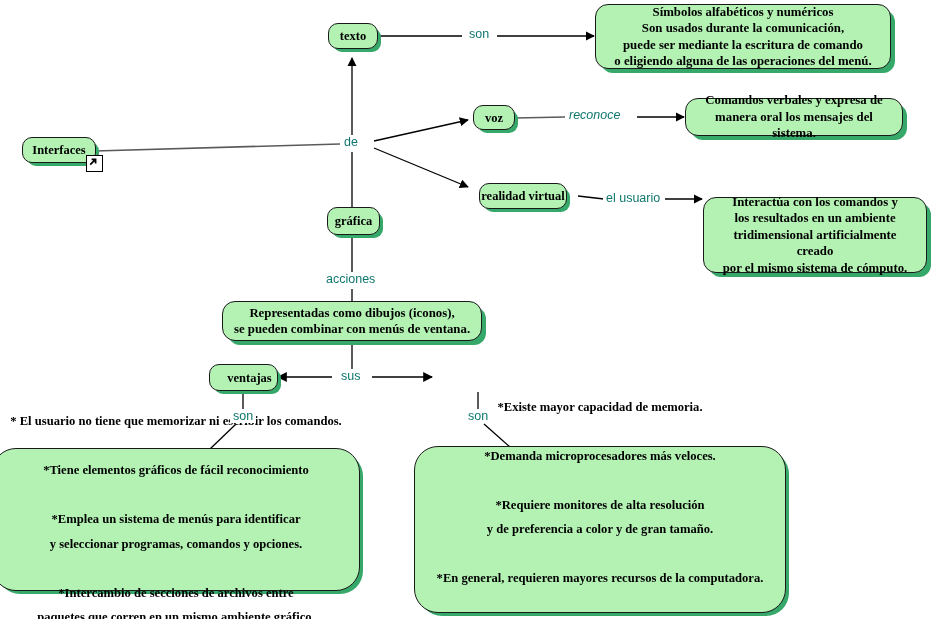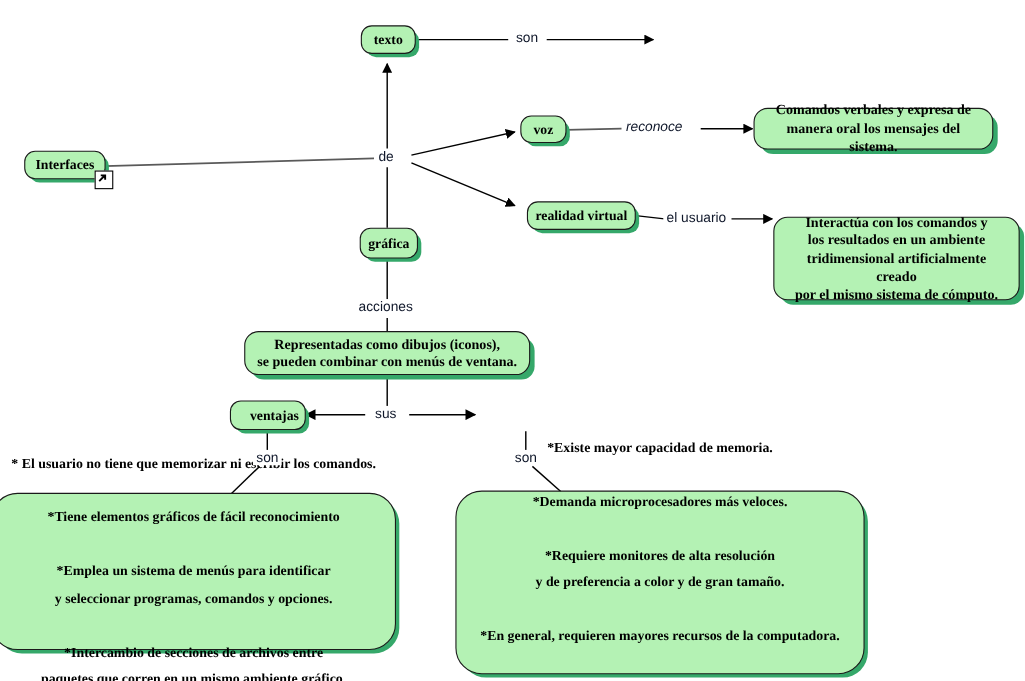--- a/index.html
+++ b/index.html
@@ -55,21 +55,21 @@
     font-size: 12.6px;
     border-radius: 24px;
     padding: 8px 10px;
     line-height: 1.95;
   }
   
   .link-label {
     position: absolute;
     font-family: "Liberation Sans", sans-serif;
     font-size: 12.5px;
-    color: #0f172a;
+    color: #0f766e;
     background: #ffffff;
     padding: 0 3px;
     white-space: nowrap;
     z-index: 4;
   }
   
   .res-badge {
     position: absolute;
     width: 15px;
     height: 15px;
@@ -138,33 +138,39 @@
   </span>
 
   <div class="node small" style="left:328px; top:23px; width:50px; height:26px;">
     <span>texto</span>
   </div>
 
   <div class="node small" style="left:473px; top:105px; width:42px; height:25px;">
     <span>voz</span>
   </div>
 
-  <div class="node small" style="left:479px; top:183px; width:99px; height:26px;">
+  <div class="node small" style="left:479px; top:183px; width:88px; height:26px;">
     <span>realidad virtual</span>
   </div>
 
   <div class="node small" style="left:327px; top:207px; width:53px; height:28px;">
     <span>gráfica</span>
   </div>
 
   <div class="node small" style="left:209px; top:364px; width:69px; height:27px;padding-left:12px;">
     <span>ventajas</span>
   </div>
 
 
+  <div class="node para" style="left:595px; top:4px; width:296px; height:65px;">
+    <span>Símbolos alfabéticos y numéricos
+Son usados durante la comunicación,
+puede ser mediante la escritura de comando
+o eligiendo alguna de las operaciones del menú.</span>
+  </div>
 
   <div class="node para" style="left:685px; top:98px; width:218px; height:38px;">
     <span>Comandos verbales y expresa de
 manera oral los mensajes del sistema.</span>
   </div>
 
   <div class="node para" style="left:703px; top:161px; width:224px; height:76px;margin-top:36px;">
     <span>Interactúa con los comandos y
 los resultados en un ambiente
 tridimensional artificialmente creado

